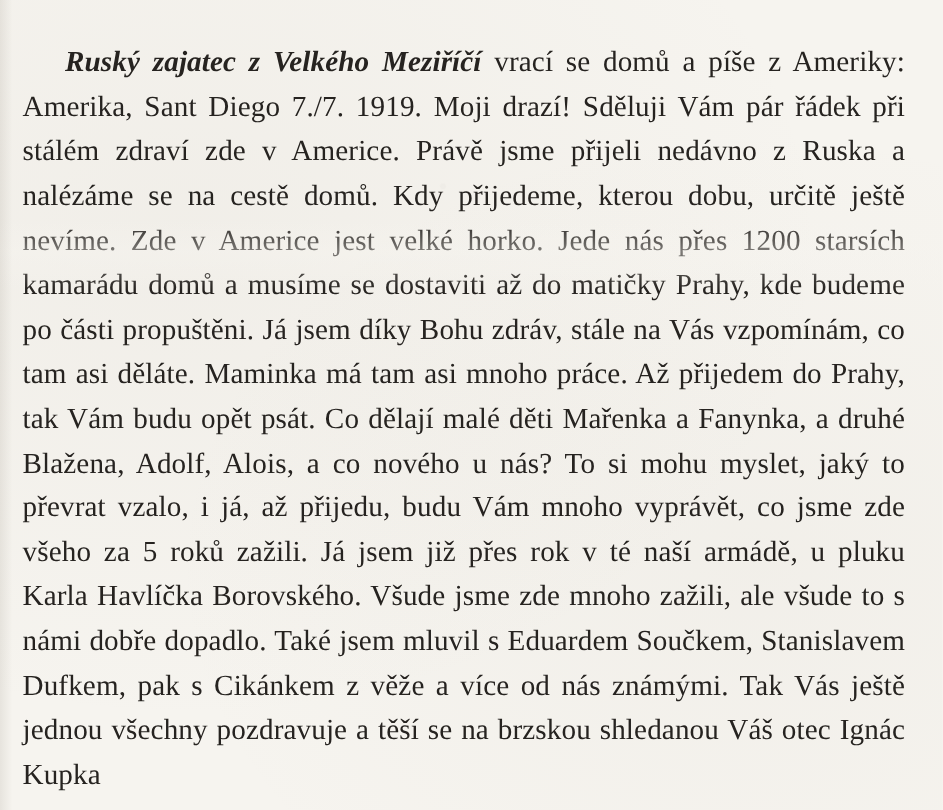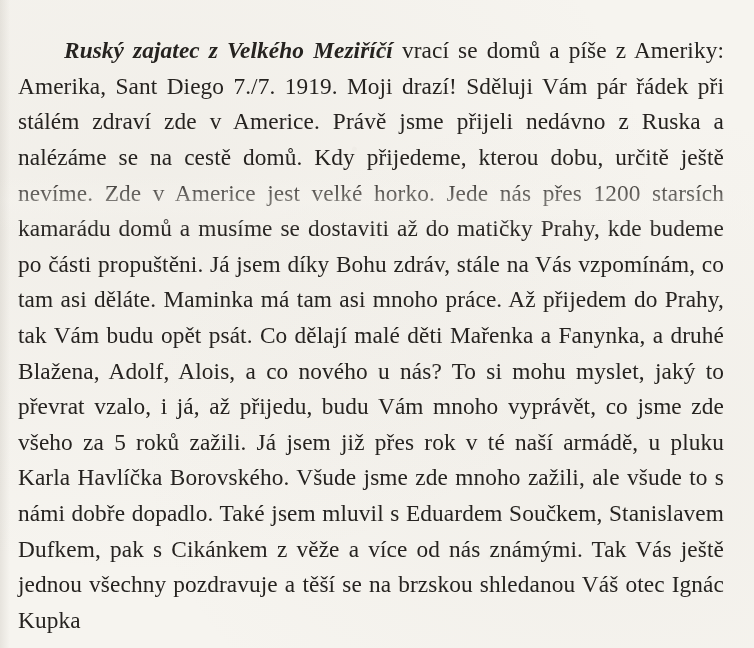--- a/index.html
+++ b/index.html
@@ -30,21 +30,20 @@
     color: #262320;
     text-align: justify;
     text-justify: inter-word;
     letter-spacing: 0.1px;
     word-spacing: 0.4px;
     text-indent: 34px;
   }
   .article .lead {
     font-style: italic;
     font-weight: bold;
-    margin-left: 12px;
   }
   
   #grain {
     position: absolute;
     left: 0; top: 0; right: 0; bottom: 0;
     pointer-events: none;
     opacity: 0.55;
     background-image:
       radial-gradient(circle at 12% 8%, rgba(120,110,100,0.05) 0 2px, rgba(0,0,0,0) 3px),
       radial-gradient(circle at 47% 23%, rgba(120,110,100,0.05) 0 2px, rgba(0,0,0,0) 3px),

